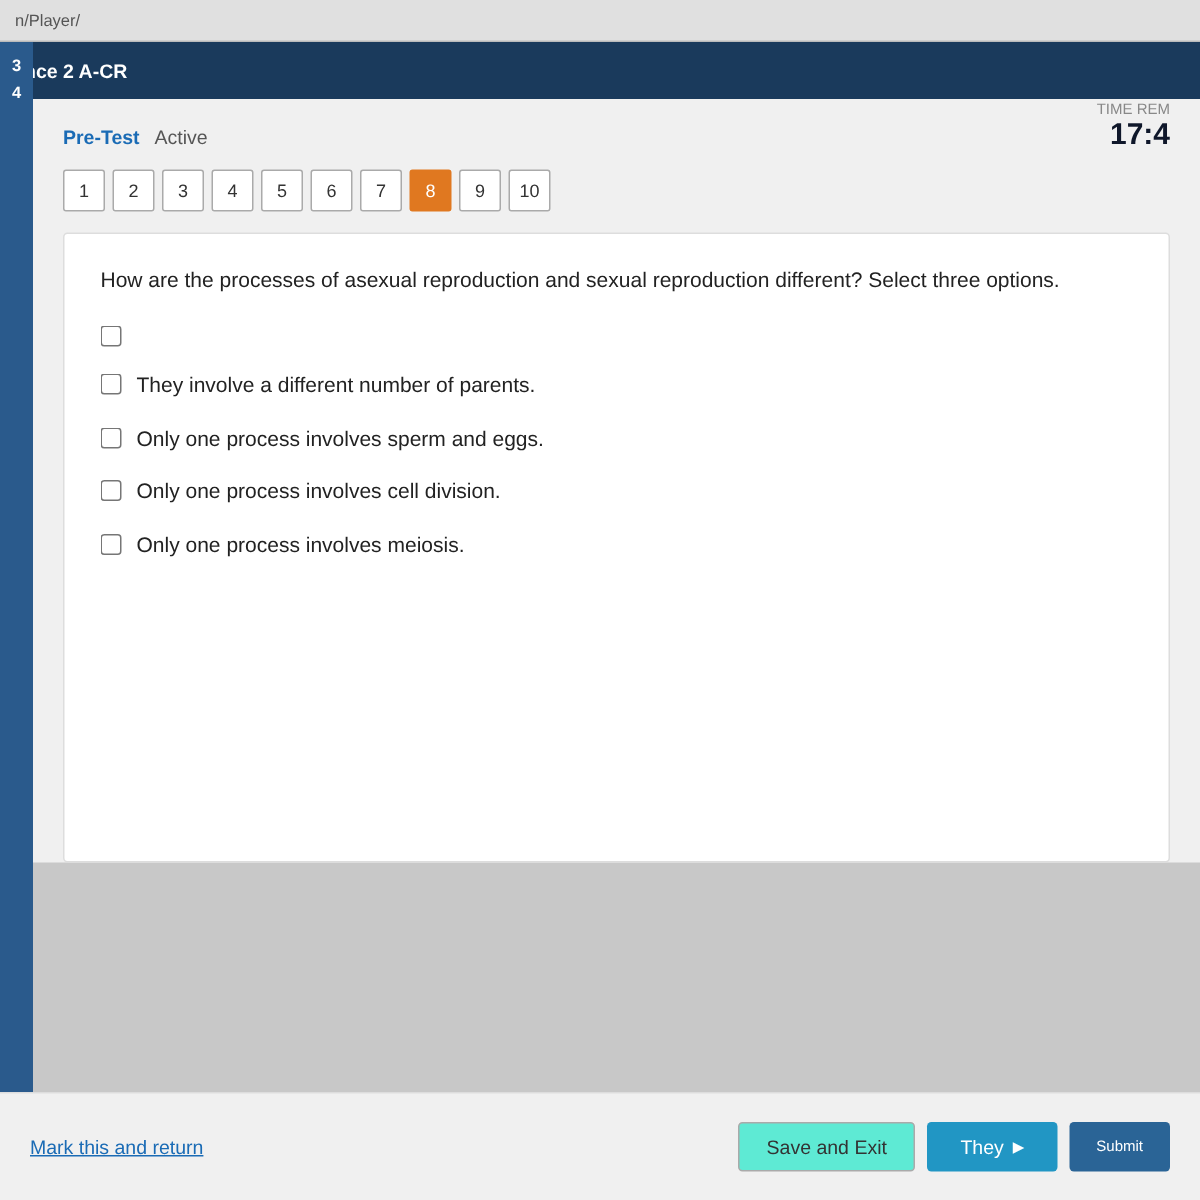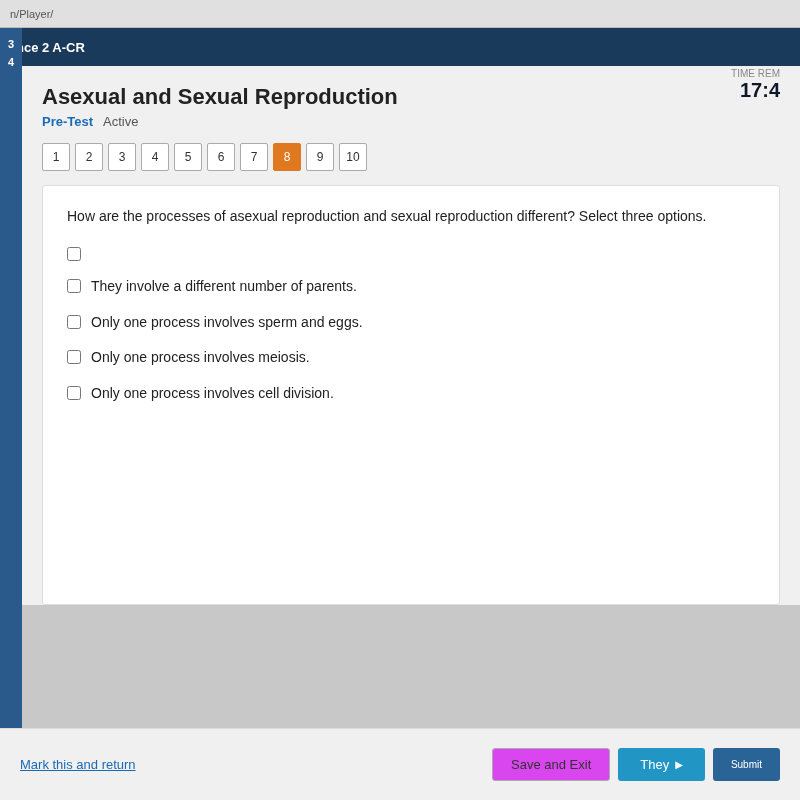--- a/index.html
+++ b/index.html
@@ -169,21 +169,21 @@
       background: none;
       border: none;
     }
 
     .footer-buttons {
       display: flex;
       gap: 8px;
     }
 
     .btn-save-exit {
-      background: #d946ef;
+      background: #5eead4;
       border: 1px solid #aaa;
       padding: 8px 18px;
       font-size: 13px;
       color: #333;
       cursor: pointer;
       border-radius: 3px;
     }
 
     .btn-next {
       background: #2196c4;
@@ -249,21 +249,20 @@
   <span class="strip-num">4</span>
 </div>
 
 <div class="timer-section">
   <div class="timer-label">TIME REM</div>
   <div class="timer-value">17:4</div>
 </div>
 
 <div class="content-wrapper" style="margin-left: 22px;">
 
-  <div class="page-title">Asexual and Sexual Reproduction</div>
 
   <div class="subtitle-row">
     <span class="pre-test-label">Pre-Test</span>
     <span class="active-badge">Active</span>
   </div>
 
   <div class="question-nav-row">
     <div class="q-num">1</div>
     <div class="q-num">2</div>
     <div class="q-num">3</div>
@@ -287,27 +286,27 @@
       <input type="checkbox" id="opt2" style="">
       <label for="opt2">They involve a different number of parents.</label>
     </div>
 
     <div class="answer-option">
       <input type="checkbox" id="opt3" style="">
       <label for="opt3">Only one process involves sperm and eggs.</label>
     </div>
 
     <div class="answer-option">
+      <input type="checkbox" id="opt5" style="">
+      <label for="opt5">Only one process involves cell division.</label>
+    </div>
+
+    <div class="answer-option">
       <input type="checkbox" id="opt4" style="">
       <label for="opt4">Only one process involves meiosis.</label>
-    </div>
-
-    <div class="answer-option">
-      <input type="checkbox" id="opt5" style="">
-      <label for="opt5">Only one process involves cell division.</label>
     </div>
   </div>
 </div>
 
 <div class="footer-bar">
   <button class="mark-link">Mark this and return</button>
 
   <div class="footer-buttons">
     <button class="btn-save-exit">Save and Exit</button>
     <button class="btn-next">They</button>

